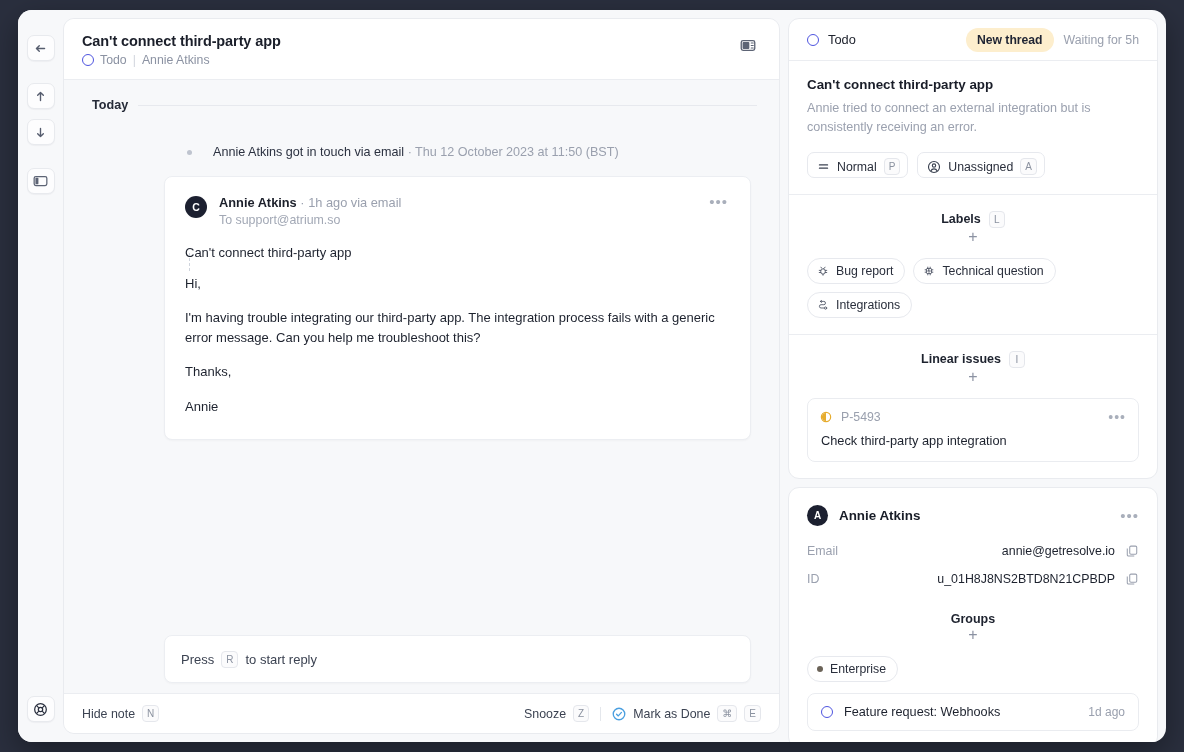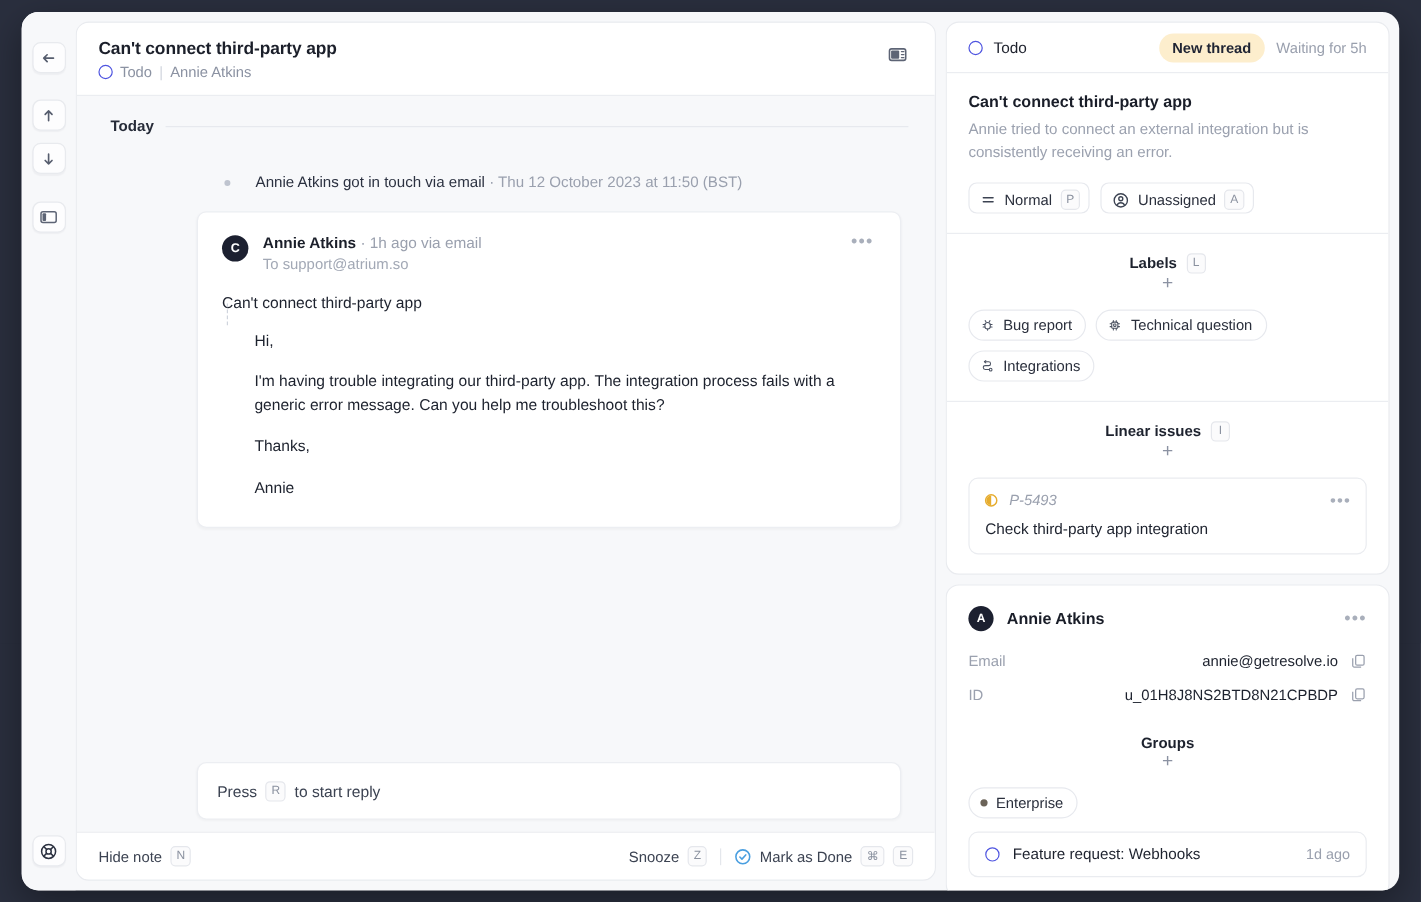--- a/index.html
+++ b/index.html
@@ -207,21 +207,20 @@
   #msg-subject {
     font-size: 13px;
     color: #1d222e;
     font-weight: normal;
   }
   .msg-p {
     font-size: 13px;
     color: #1d222e;
     line-height: 1.55;
     margin-top: 14px;
-    margin-left: 27px;
   }
 
   #event-row-2 {
     display: flex;
     align-items: center;
     margin-top: 22px;
     padding-left: 120px;
     position: relative;
   }
   .marker-ring {
@@ -370,21 +369,21 @@
 
   
   #issue-card {
     margin-top: 12px;
     border: 1px solid #eaecf0;
     border-radius: 8px;
     padding: 11px 12px 13px 12px;
     cursor: pointer;
   }
   #issue-top { display: flex; align-items: center; justify-content: space-between; }
-  #issue-top-left { display: flex; align-items: center; gap: 9px; font-style: italic; }
+  #issue-top-left { display: flex; align-items: center; gap: 9px; }
   #issue-key { font-size: 12.3px; color: #9aa0ae; }
   #issue-more { color: #a9afbb; font-size: 14px; letter-spacing: 1px; line-height: 8px; cursor: pointer; }
   #issue-title { font-size: 12.8px; color: #1d222e; margin-top: 9px; padding-left: 1px; }
 
   
   #contact-head { display: flex; align-items: center; justify-content: space-between; }
   #contact-head-left { display: flex; align-items: center; gap: 11px; }
   #contact-avatar {
     width: 21px; height: 21px;
     border-radius: 50%;

